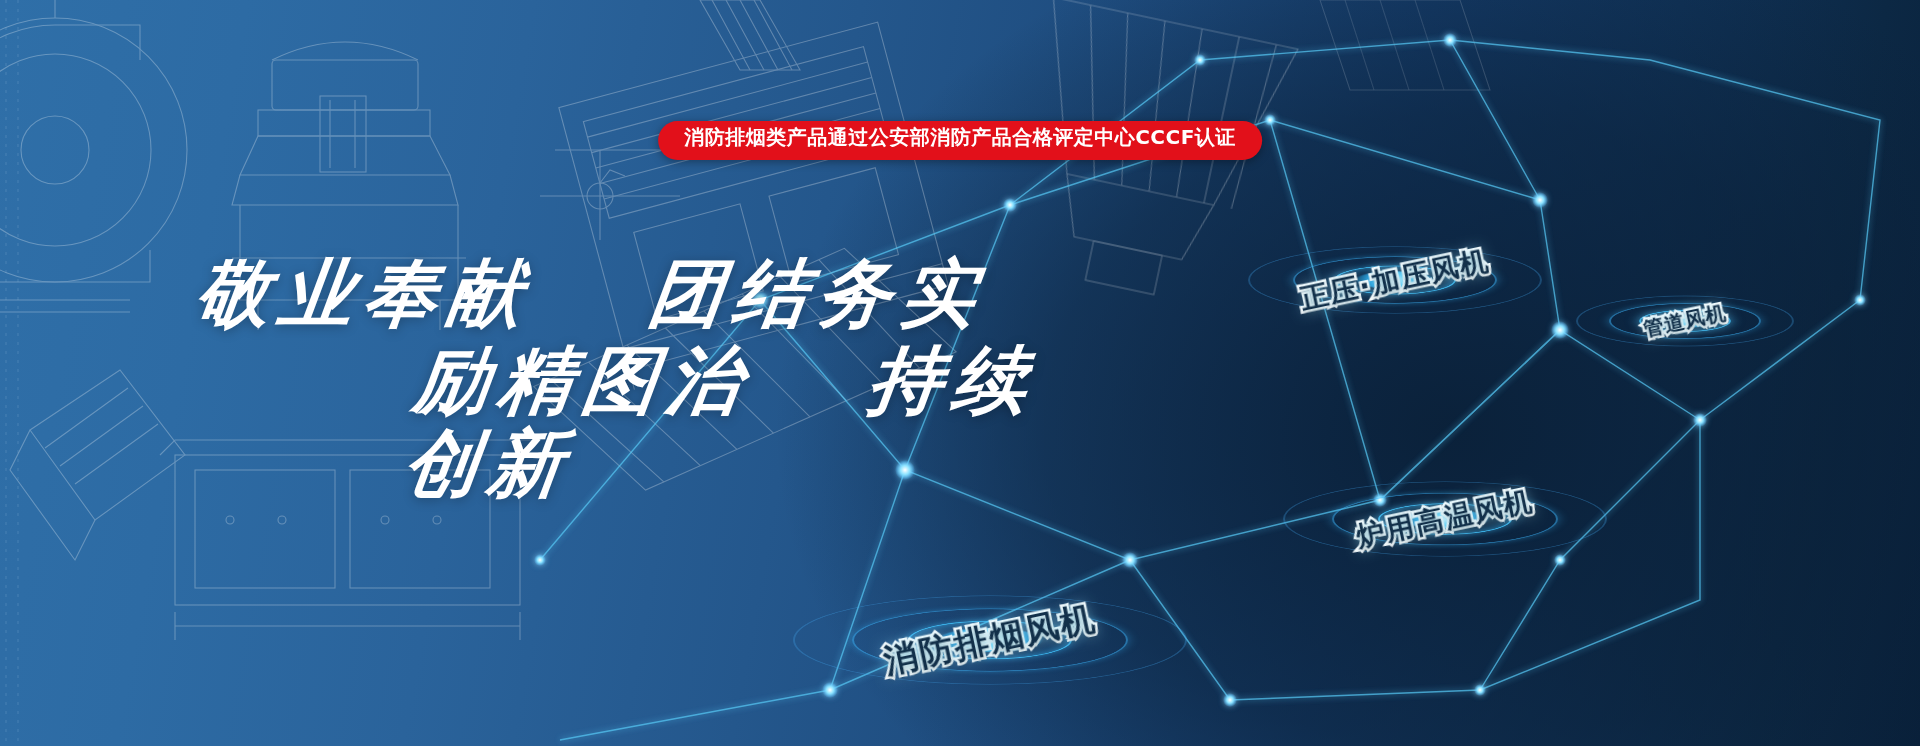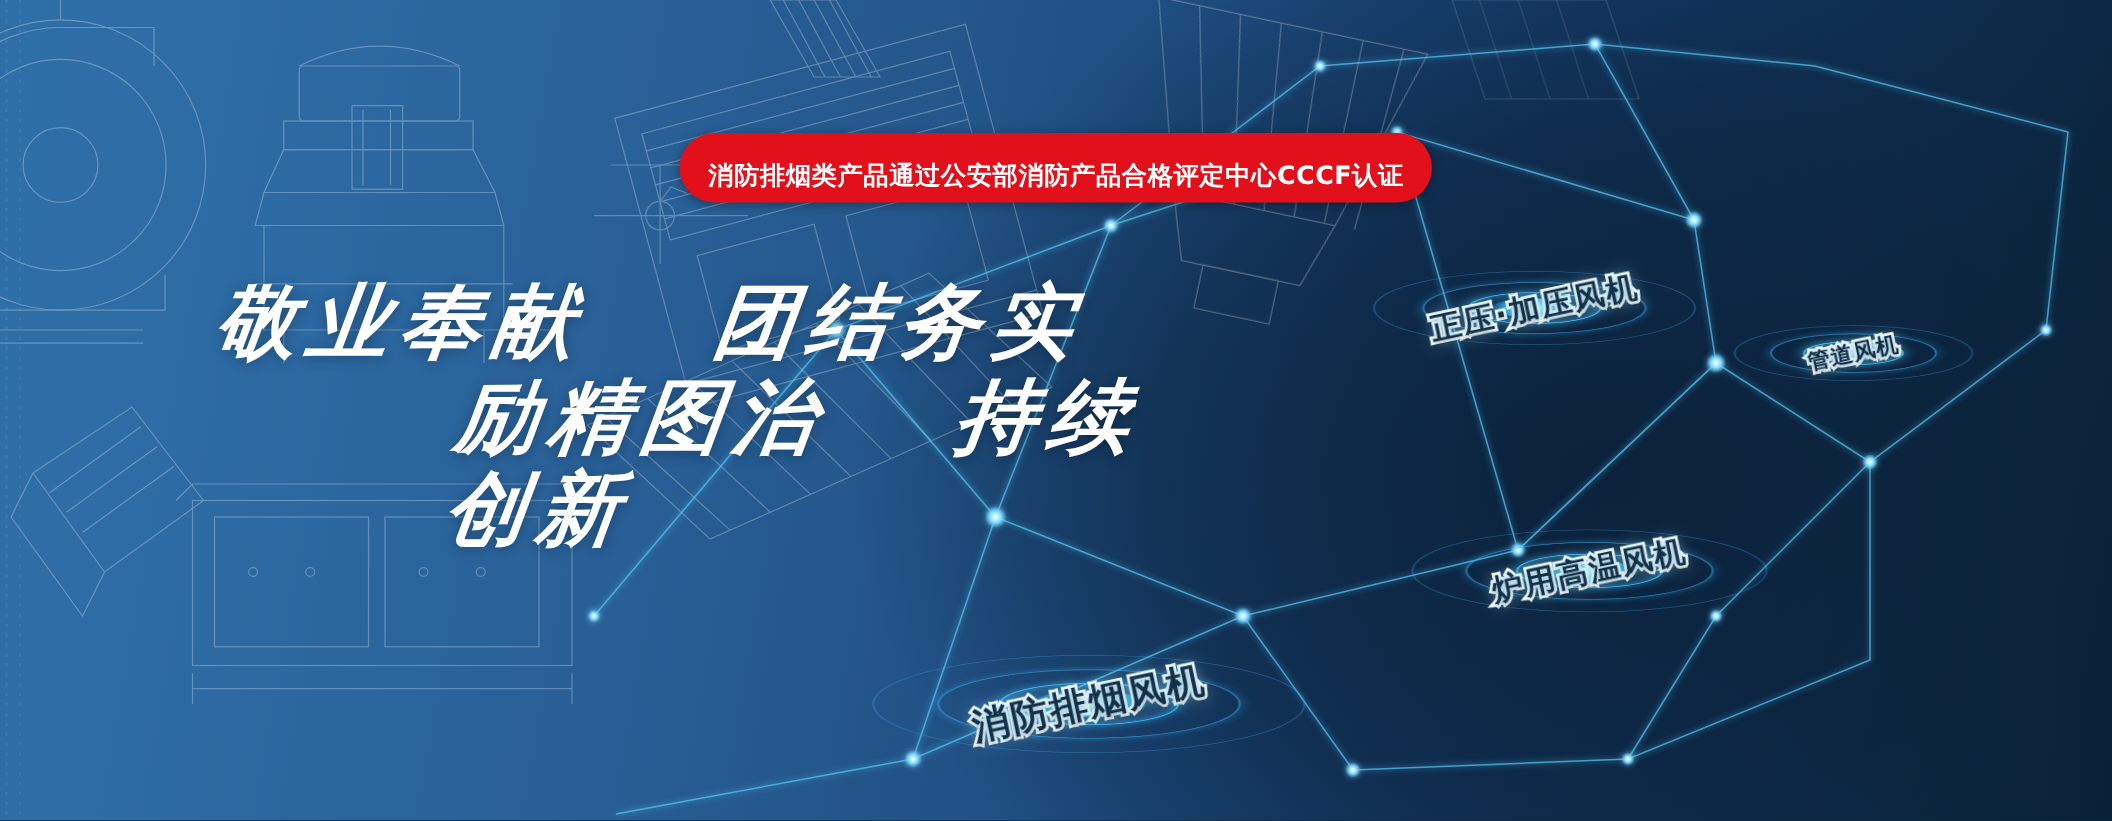--- a/index.html
+++ b/index.html
@@ -10,21 +10,21 @@
       linear-gradient(100deg,#2f6fa8 0%, #2d6ba4 12%, #2a639b 26%, #24578c 42%, #1d4a7c 57%, #153c6a 70%, #103257 82%, #0c2844 92%, #09203a 100%);
   }
   .layer{position:absolute;inset:0;}
   .blueprint{opacity:.55;}
   .blueprint svg{width:100%;height:100%;}
   .net svg{width:100%;height:100%;}
   
   #cert-banner{
     position:absolute;left:50%;transform:translateX(-50%);top:121px;
     background:#e2101a;color:#fff;border-radius:999px;
-    padding:23px 26px 9px;font-size:23px;font-weight:bold;letter-spacing:.5px;
+    padding:3px 26px 9px;font-size:20px;font-weight:bold;letter-spacing:.5px;
     white-space:nowrap;box-shadow:0 2px 10px rgba(0,0,0,.35);
     font-family:"DejaVu Sans","Liberation Sans",sans-serif;
   }
   
   #slogan{position:absolute;left:196px;top:252px;width:900px;color:#fff;
     text-shadow:0 2px 12px rgba(0,0,0,.28);pointer-events:none;}
   .slog-line{font-size:74px;line-height:1.12;font-weight:bold;font-style:italic;
     font-family:"DejaVu Serif","Liberation Serif",serif;letter-spacing:10px;
     transform:skewX(-7deg);}
   .slog-line.l2{margin-left:214px;margin-top:4px;}

